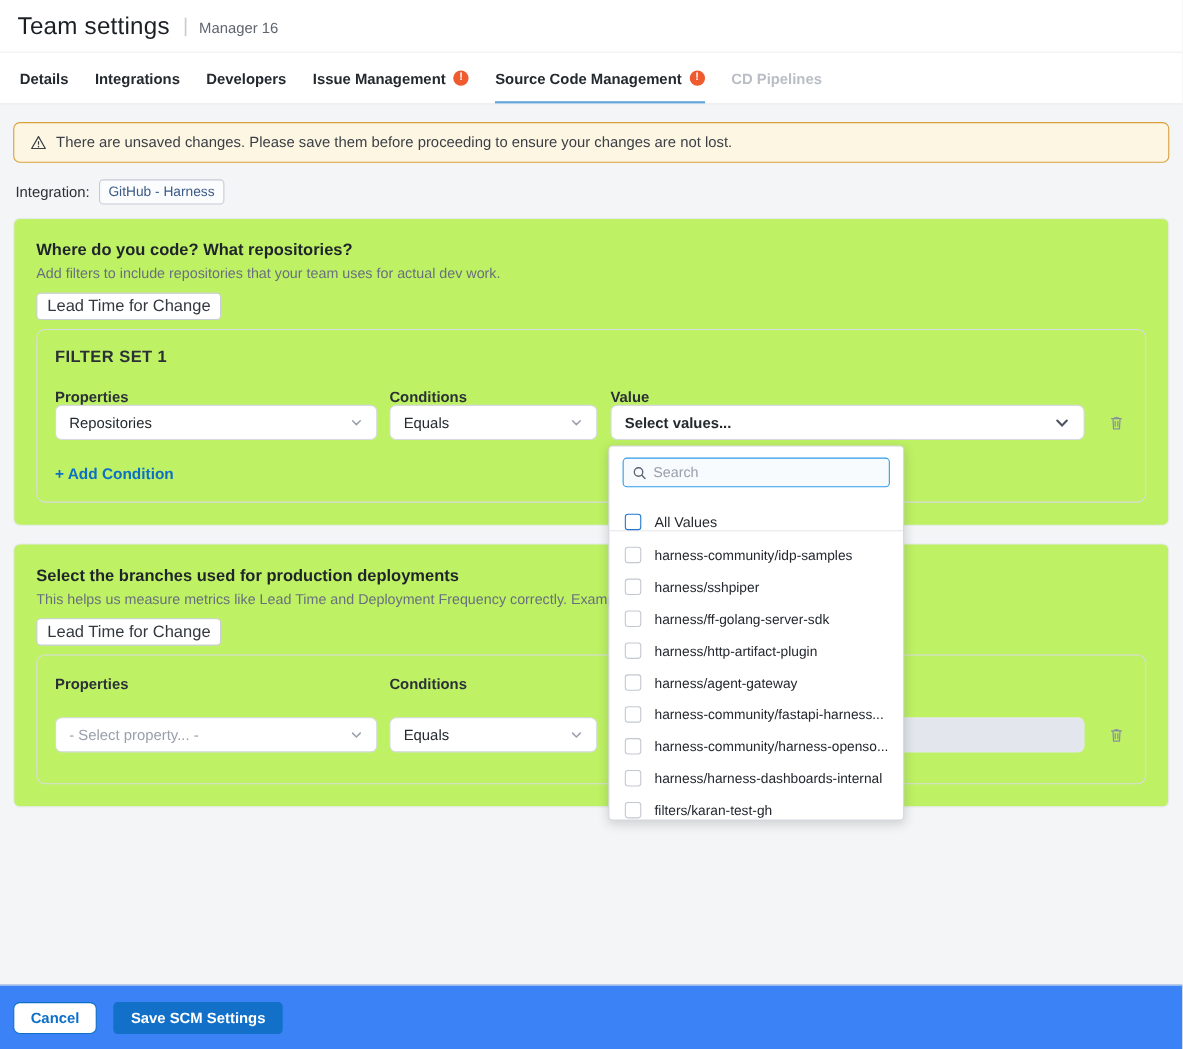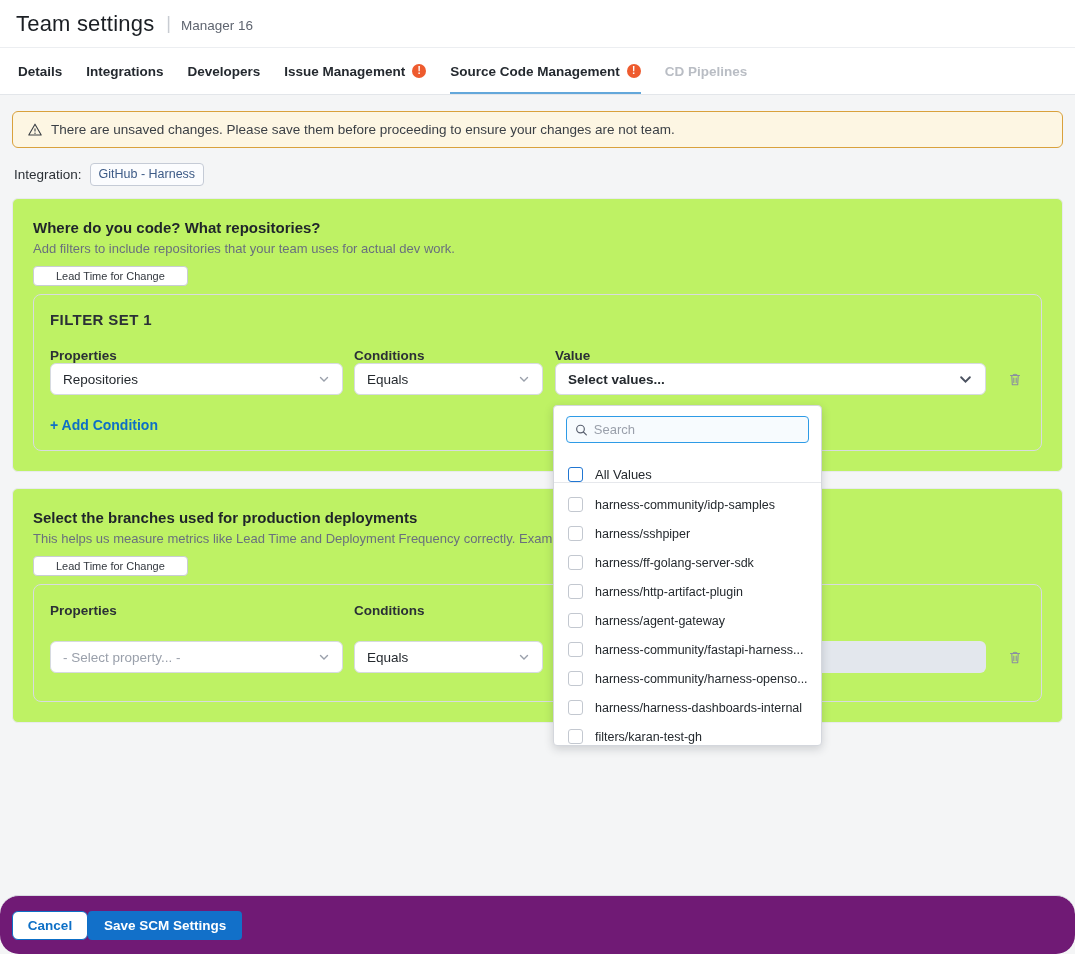--- a/index.html
+++ b/index.html
@@ -55,22 +55,22 @@
 
   
   .card {
     background:#bef264; border:1px solid #e8eaee; border-radius:6px;
     margin:12px 12px 0 12px; padding:20px;
   }
   .card + .card { margin-top:16px; }
   .card-title { font-size:15px; font-weight:bold; color:#1f242a; }
   .card-subtitle { font-size:13px; color:#69707d; margin-top:5px; white-space:nowrap; overflow:hidden; }
   .tag-chip {
-    display:inline-block; margin-top:10px; font-size:11px; color:#33383f;
-    border:1px solid #c9cdd4; background:#fff; border-radius:4px; padding:3px 22px;
+    display:inline-block; margin-top:10px; font-size:15px; color:#33383f;
+    border:1px solid #c9cdd4; background:#fff; border-radius:4px; padding:3px 9px;
   }
   .filter-box {
     margin-top:8px; border:1px solid #d8dbe0; border-radius:8px; padding:16px;
   }
   .filter-set-title { font-size:15px; font-weight:bold; color:#2b3036; letter-spacing:.4px; }
   .cols { display:flex; margin-top:20px; }
   .cols .c1 { width:293px; margin-right:11px; }
   .cols .c2 { width:189px; margin-right:12px; }
   .cols .c3 { width:431px; margin-right:19px; }
   .col-label { font-size:13.5px; font-weight:bold; color:#2b3036; }
@@ -113,22 +113,22 @@
   .dd-row.all { border-bottom:1px solid #e6e8ec; height:32px; font-size:13px; }
   .dd-row .lbl { font-size:12.5px; color:#24292e; white-space:nowrap; }
   .dd-row.all .lbl { font-size:13px; }
   .cb {
     width:15px; height:15px; border:1px solid #c3c8d0; border-radius:3px; background:#fff; flex:0 0 auto;
   }
   .cb.focus { border:1.5px solid #2176d2; }
 
   
   .footer {
-    position:absolute; left:0; right:0; bottom:0; height:59px; background:#701a75;
-    border-top:1px solid #d9dce1; display:flex; align-items:center; padding:0 12px; border-radius:19px;
+    position:absolute; left:0; right:0; bottom:0; height:59px; background:#3b82f6;
+    border-top:1px solid #d9dce1; display:flex; align-items:center; padding:0 12px; gap:15px;
   }
   .btn-cancel {
     height:29px; min-width:76px; background:#fff; border:1.5px solid #0d6fc6; border-radius:6px;
     color:#0d6fc6; font-size:13.5px; font-weight:bold; cursor:pointer;
     font-family:"Liberation Sans", sans-serif;
   }
   .btn-save {
     height:29px; background:#1270c9; border:none; border-radius:4px; padding:0 16px;
     color:#fff; font-size:13.5px; font-weight:bold; cursor:pointer;
     font-family:"Liberation Sans", sans-serif;
@@ -165,21 +165,21 @@
     <span>CD Pipelines</span>
   </div>
 </div>
 
 <div class="banner">
   <svg width="16" height="16" viewBox="0 0 16 16">
     <path d="M8 2.2 L14.2 13 H1.8 Z" fill="none" stroke="#3a3f45" stroke-width="1.1" stroke-linejoin="round"></path>
     <line x1="8" y1="6.4" x2="8" y2="9.6" stroke="#3a3f45" stroke-width="1.1"></line>
     <circle cx="8" cy="11.3" r="0.7" fill="#3a3f45"></circle>
   </svg>
-  <span>There are unsaved changes. Please save them before proceeding to ensure your changes are not team.</span>
+  <span>There are unsaved changes. Please save them before proceeding to ensure your changes are not lost.</span>
 </div>
 
 <div class="integration-row">
   <span class="integration-label">Integration:</span>
   <span class="integration-chip">GitHub - Harness</span>
 </div>
 
 <div class="card">
   <div class="card-title">Where do you code? What repositories?</div>
   <div class="card-subtitle">Add filters to include repositories that your team uses for actual dev work.</div>

